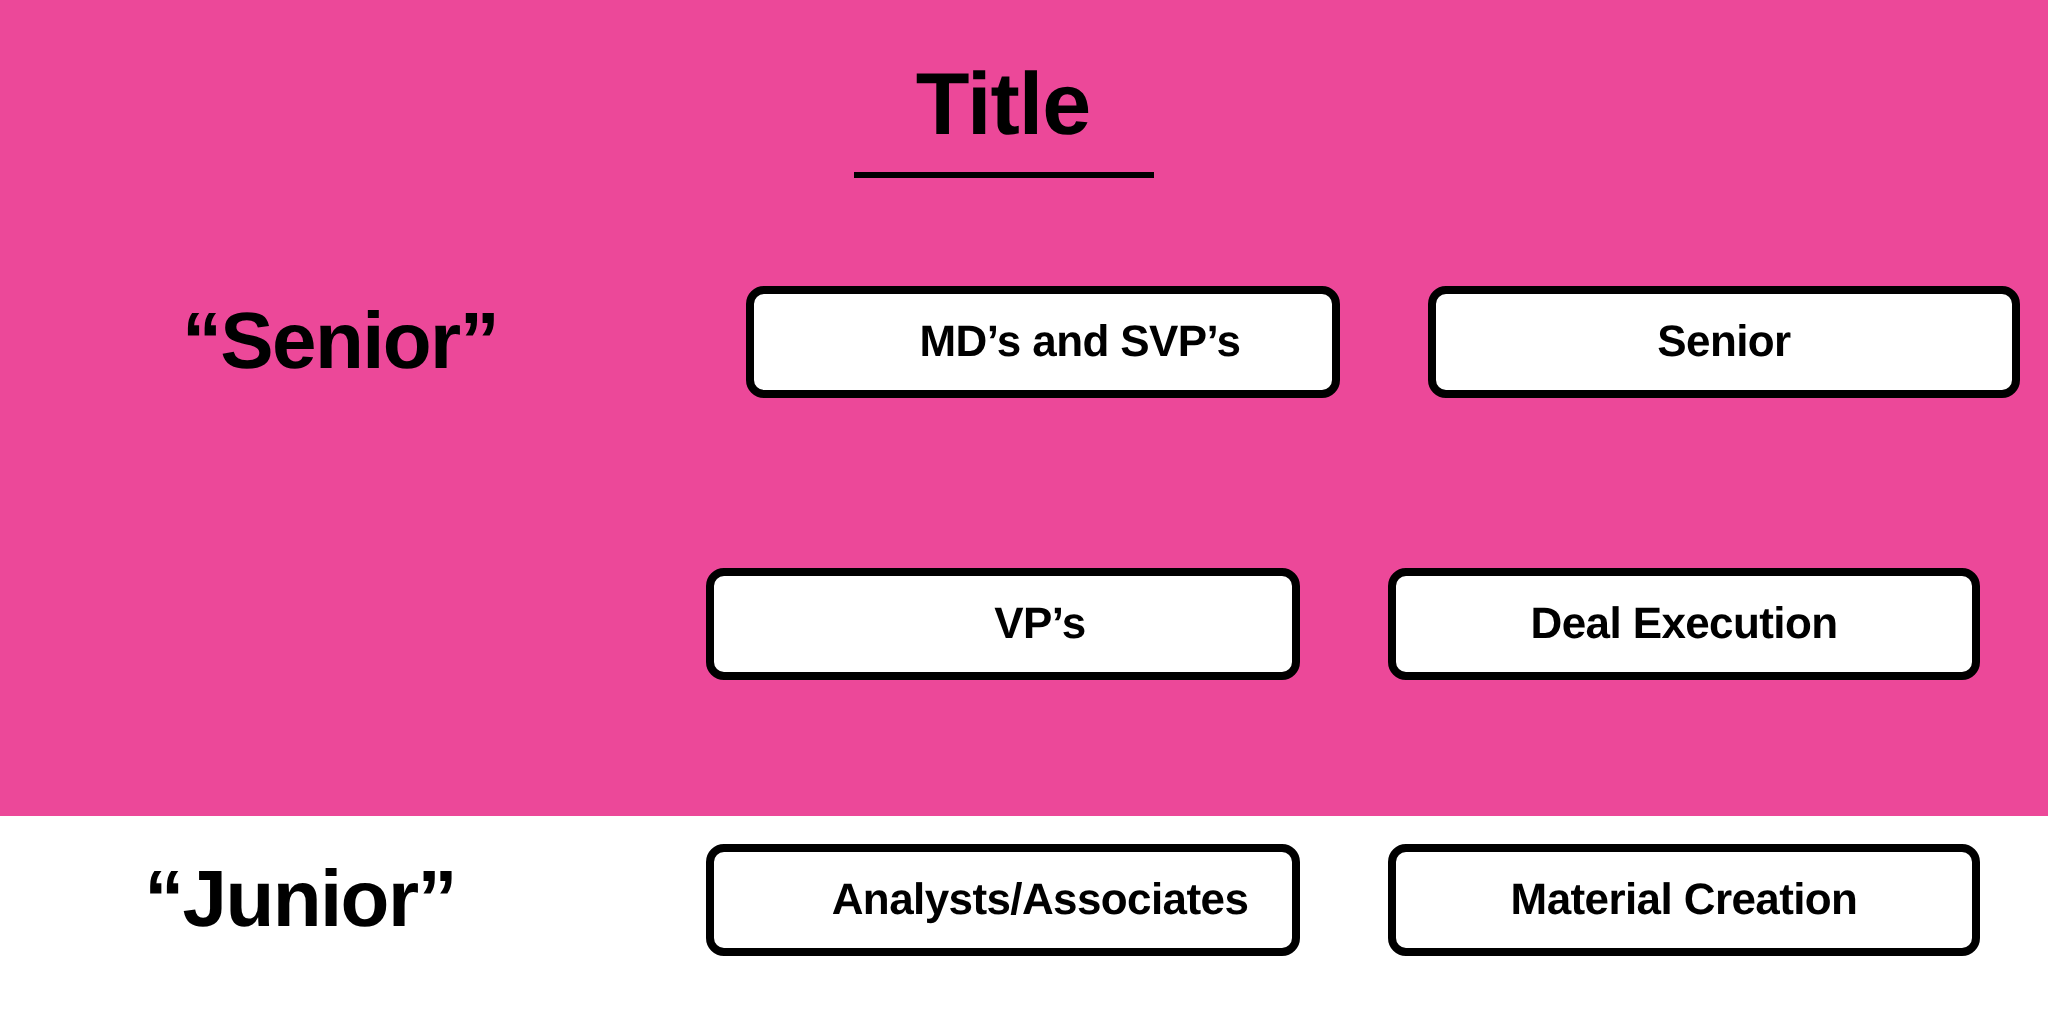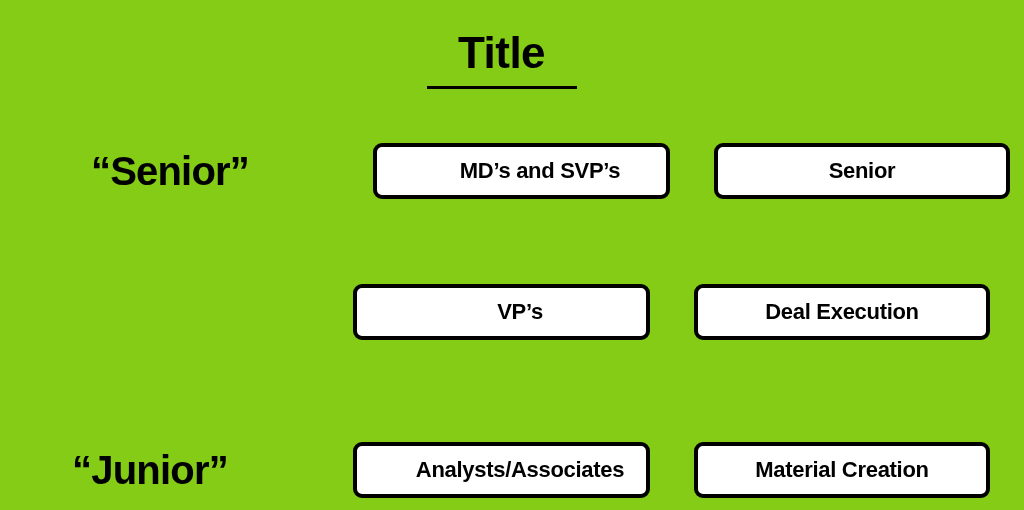--- a/index.html
+++ b/index.html
@@ -11,22 +11,22 @@
     height: 510px;
     background: #ffffff;
     font-family: "Liberation Sans", sans-serif;
     color: #000000;
     overflow: hidden;
   }
 
   .slide {
     position: relative;
     width: 1024px;
-    height: 510px;
-    background: #84cc16;
+    height: 408px;
+    background: #ec4899;
   }
 
   
   .header-row {
     position: absolute;
     top: 26px;
     left: 0;
     width: 1024px;
     height: 70px;
   }
@@ -56,21 +56,21 @@
 
   
   .row {
     position: absolute;
     left: 0;
     width: 1024px;
     height: 56px;
   }
   .row-1 { top: 143px; margin-left: 20px; }
   .row-2 { top: 284px; }
-  .row-3 { top: 422px; margin-top: 20px; }
+  .row-3 { top: 422px; }
 
   .row-label {
     position: absolute;
     left: 0;
     top: 0;
     width: 300px;
     height: 56px;
     display: flex;
     align-items: center;
     justify-content: center;

